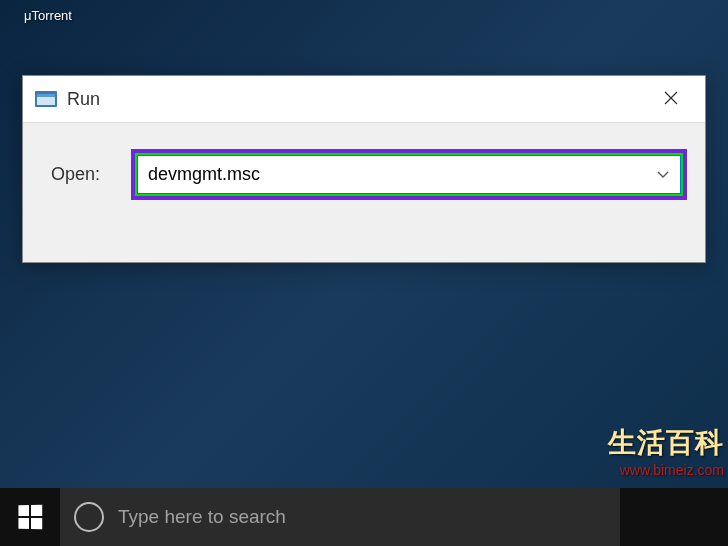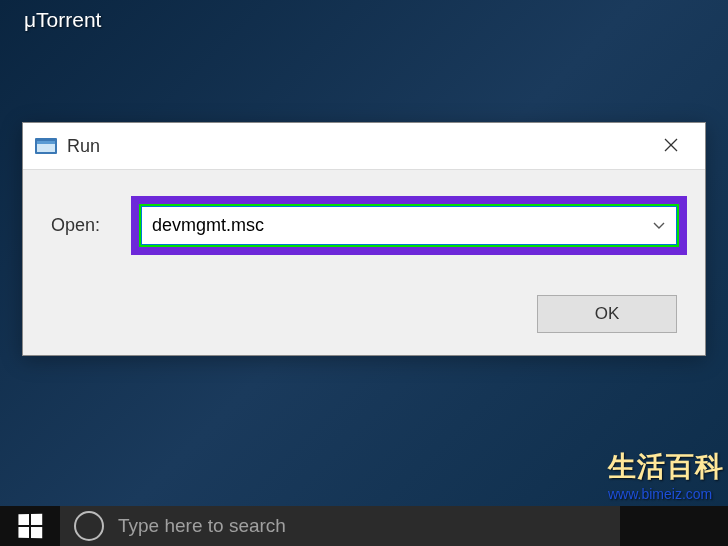--- a/index.html
+++ b/index.html
@@ -9,32 +9,31 @@
       background: linear-gradient(135deg, #0a2540 0%, #1a3a5c 50%, #0d2d4a 100%);
       font-family: "Segoe UI", Tahoma, sans-serif;
       position: relative;
       overflow: hidden;
     }
     .desktop-icon {
       position: absolute;
       top: 8px;
       left: 24px;
       color: #fff;
-      font-size: 21px;
+      font-size: 13px;
       text-shadow: 1px 1px 2px rgba(0,0,0,0.6);
     }
     .run-dialog {
       position: absolute;
       top: 75px;
       left: 22px;
       width: 684px;
       background: #f0f0f0;
       border: 1px solid #888;
       box-shadow: 0 4px 20px rgba(0,0,0,0.3);
-      margin-top: 47px;
     }
     .titlebar {
       display: flex;
       align-items: center;
       justify-content: space-between;
       padding: 8px 12px;
       background: #fff;
       border-bottom: 1px solid #ddd;
     }
     .titlebar-left {
@@ -77,21 +76,21 @@
       gap: 28px;
       margin-bottom: 8px;
     }
     .open-label {
       font-size: 18px;
       color: #333;
       min-width: 52px;
     }
     .highlight-box {
       flex: 1;
-      border: 8px solid #6d28d9;
+      border: 4px solid #6d28d9;
       background: #00e000;
       padding: 2px;
       margin-right: -10px;
     }
     .combo-wrap {
       position: relative;
       background: #fff;
       border: 1px solid #0078d7;
     }
     .combo-input {
@@ -125,21 +124,21 @@
       border: 1px solid #adadad;
       color: #333;
       cursor: pointer;
       font-family: inherit;
     }
     .taskbar {
       position: absolute;
       bottom: 0;
       left: 0;
       right: 0;
-      height: 40px;
+      height: 58px;
       background: #101010;
       display: flex;
       align-items: stretch;
     }
     .start-btn {
       width: 60px;
       display: flex;
       align-items: center;
       justify-content: center;
       cursor: pointer;
@@ -167,27 +166,27 @@
       border-radius: 50%;
       flex-shrink: 0;
     }
     .search-placeholder {
       color: #a0a0a0;
       font-size: 19px;
     }
     .watermark {
       position: absolute;
       right: 4px;
-      bottom: 44px;
-      text-align: left;
+      bottom: 68px;
+      text-align: right;
       color: #fff;
       text-shadow: 1px 1px 2px rgba(0,0,0,0.7);
     }
     .wm1 { font-size: 28px; font-weight: bold; letter-spacing: 1px; color: #ffe89a; }
-    .wm2 { font-size: 14px; font-family: Arial, sans-serif; color: #1d4ed8; }
+    .wm2 { font-size: 14px; font-family: Arial, sans-serif; color: #b91c1c; }
   </style>
 </head>
 <body>
 
 <div class="desktop-icon">
   <span>μTorrent</span>
 </div>
 
 <div class="run-dialog">
   <div class="titlebar">
@@ -222,21 +221,20 @@
             <svg width="14" height="10" viewBox="0 0 14 10">
                 <polyline points="2,2 7,7 12,2" fill="none" stroke="#555" stroke-width="1.4"></polyline>
               </svg>
           </span>
         </div>
       </div>
     </div>
   </div>
 
   <div class="button-row">
-    <button class="dlg-button">OK</button>
   </div>
 </div>
 
 <div class="watermark">
   <div class="wm1">生活百科</div>
   <div class="wm2">www.bimeiz.com</div>
 </div>
 
 <div class="taskbar">
   <div class="start-btn">

